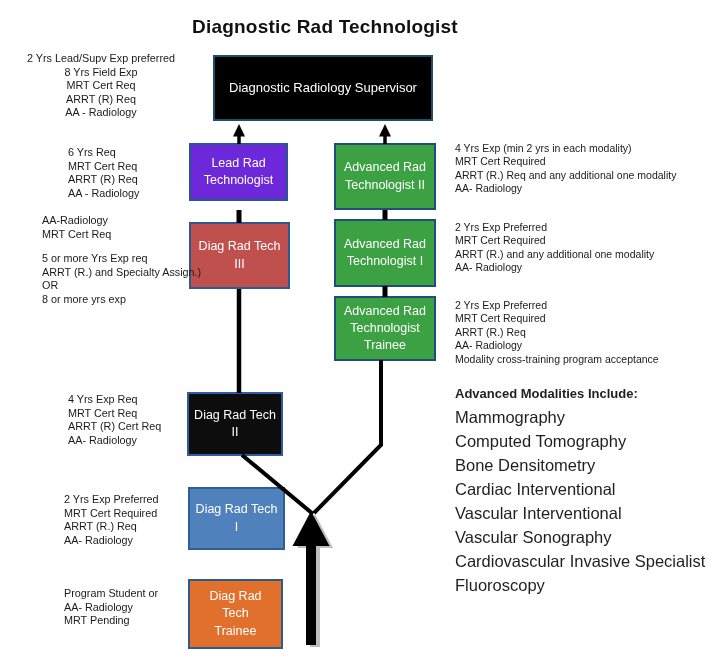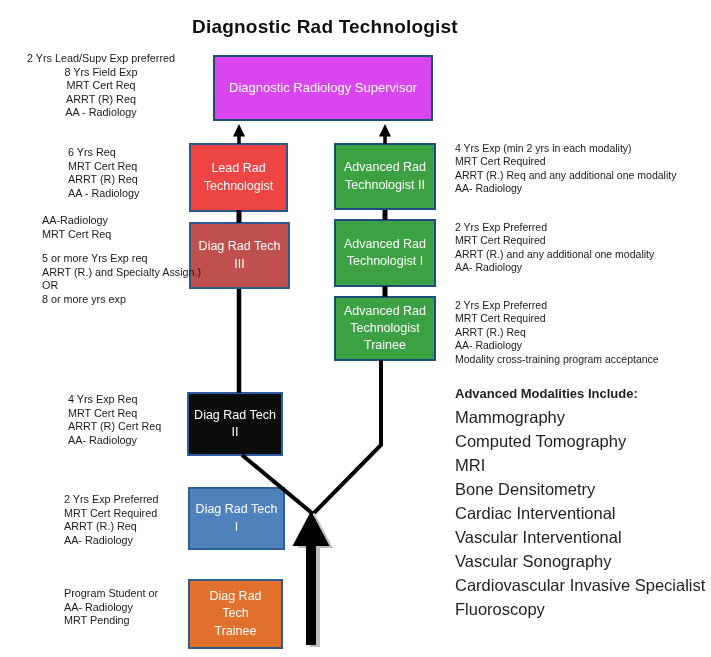--- a/index.html
+++ b/index.html
@@ -11,22 +11,22 @@
     position:absolute;left:125px;top:16px;width:400px;margin:0;
     text-align:center;font-size:19px;font-weight:bold;color:#111;
     letter-spacing:.2px;
   }
   
   .box{
     position:absolute;z-index:1;display:flex;align-items:center;justify-content:center;
     color:#fff;text-align:center;font-size:12.5px;line-height:1.38;
     white-space:pre-line;box-sizing:border-box;
   }
-  #box-supervisor{left:213px;top:55px;width:220px;height:66px;background:#d946ef;border:2.5px solid #1A5168;font-size:13px;}
-  #box-lead-rad{left:189px;top:143px;width:99px;height:69px;background:#ef4444;border:2.5px solid #26588C;}
+  #box-supervisor{left:213px;top:55px;width:220px;height:66px;background:#000000;border:2.5px solid #1A5168;font-size:13px;}
+  #box-lead-rad{left:189px;top:143px;width:99px;height:58px;background:#6d28d9;border:2.5px solid #26588C;}
   #box-diag3{left:189px;top:222px;width:101px;height:67px;background:#C0504D;border:2.5px solid #2A5B8C;}
   #box-adv2{left:334px;top:143px;width:102px;height:67px;background:#3CA142;border:2.5px solid #1E4E7A;}
   #box-adv1{left:334px;top:219px;width:102px;height:68px;background:#3CA142;border:2.5px solid #1E4E7A;}
   #box-adv-trainee{left:334px;top:296px;width:102px;height:65px;background:#3CA142;border:2.5px solid #1E4E7A;}
   #box-diag2{left:187px;top:392px;width:96px;height:64px;background:#0D0D0D;border:2.5px solid #2E5CA0;}
   #box-diag1{left:188px;top:487px;width:97px;height:63px;background:#4F81BD;border:2.5px solid #2F5E96;}
   #box-diag-trainee{left:188px;top:579px;width:95px;height:70px;background:#E2702D;border:2.5px solid #2D5B8E;}
   
   #connectors{position:absolute;left:0;top:0;z-index:2;pointer-events:none;}
   
@@ -182,21 +182,20 @@
     <div class="nl">MRT Cert Required</div>
     <div class="nl">ARRT (R.) Req</div>
     <div class="nl">AA- Radiology</div>
     <div class="nl">Modality cross-training program acceptance</div>
   </div>
 
   <div id="modalities">
     <div class="mod-title">Advanced Modalities Include:</div>
     <div class="mod-item">Mammography</div>
     <div class="mod-item">Computed Tomography</div>
-    <div class="mod-item">MRI</div>
     <div class="mod-item">Bone Densitometry</div>
     <div class="mod-item">Cardiac Interventional</div>
     <div class="mod-item">Vascular Interventional</div>
     <div class="mod-item">Vascular Sonography</div>
     <div class="mod-item">Cardiovascular Invasive Specialist</div>
     <div class="mod-item">Fluoroscopy</div>
   </div>
 
 </div>
 

